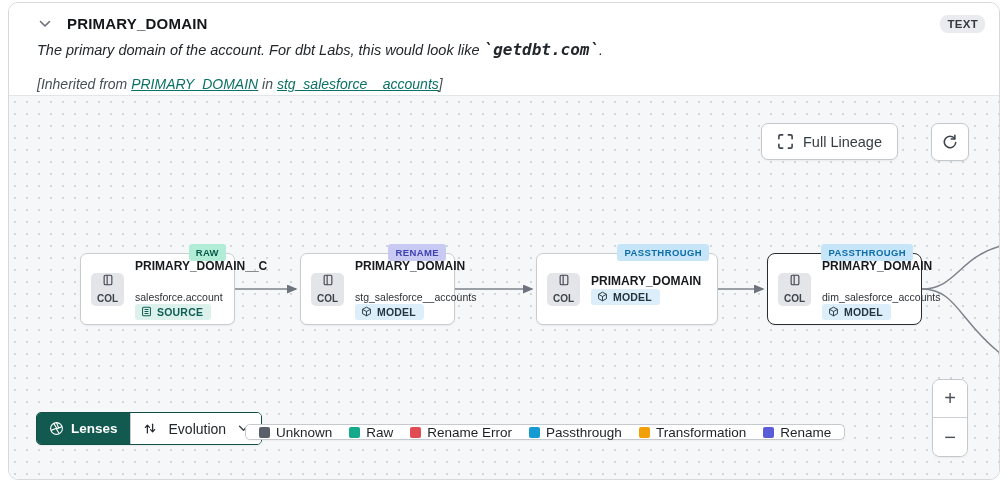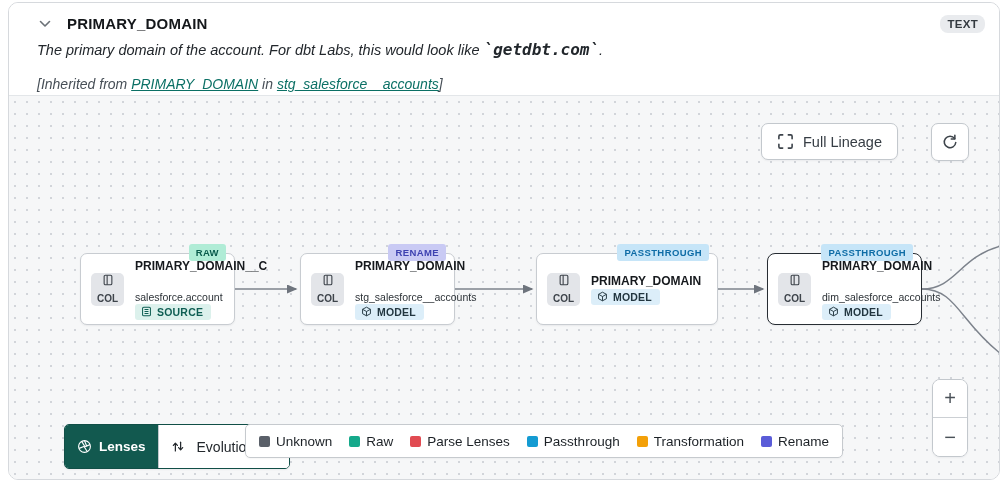--- a/index.html
+++ b/index.html
@@ -66,26 +66,26 @@
   }
   .node-text { margin-left:11px; display:flex; flex-direction:column; }
   .node-title { font-size:12px; font-weight:bold; color:#16191d; line-height:15px; white-space:nowrap; }
   .node-sub { font-size:10.5px; color:#2c3237; line-height:14px; margin-top:16px; white-space:nowrap; }
   .kind-chip {
     align-self:flex-start; display:flex; align-items:center; gap:5px; 
     font-size:10.5px; font-weight:bold; padding:2px 8px 2px 6px; border-radius:3px; letter-spacing:.2px;
   }
 
   
-  .lens-group { position:absolute; left:27px; top:328px; height:45px; display:flex; border-radius:5px; overflow:hidden; border:1px solid #114f47; box-shadow:0 1px 2px rgba(20,25,30,.05);margin-left:28px; }
+  .lens-group { position:absolute; left:27px; top:316px; height:33px; display:flex; border-radius:5px; overflow:hidden; border:1px solid #114f47; box-shadow:0 1px 2px rgba(20,25,30,.05); }
   .lens-btn { display:flex; align-items:center; gap:7px; background:#12594f; color:#fff; font-size:13.5px; font-weight:bold; padding:0 12px; border:none; cursor:pointer; font-family:inherit; }
   .lens-select { display:flex; align-items:center; gap:12px; background:#fff; color:#23282d; font-size:14px; padding:0 12px; border:none; border-left:1px solid #c3c8cd; cursor:pointer; font-family:inherit; }
 
   .legend {
-    position:absolute; left:236px; top:328px; height:34px; display:flex; align-items:center; gap:17px;
+    position:absolute; left:236px; top:328px; height:16px; display:flex; align-items:center; gap:17px;
     background:#fff; border:1px solid #c6cace; border-radius:5px; padding:0 13px; box-shadow:0 1px 2px rgba(20,25,30,.04);
   }
   .legend-item { display:flex; align-items:center; gap:6px; font-size:13.5px; color:#1c2126; }
   .swatch { width:11px; height:11px; border-radius:2px; display:inline-block; }
 </style>
 </head>
 <body>
 
 <div class="card">
 
@@ -268,21 +268,21 @@
       <span class="legend-item">
           <span class="swatch" style="background-color: rgb(90, 96, 105);"></span>
           <span>Unknown</span>
         </span>
       <span class="legend-item">
           <span class="swatch" style="background-color: rgb(21, 169, 139);"></span>
           <span>Raw</span>
         </span>
       <span class="legend-item">
           <span class="swatch" style="background-color: rgb(225, 75, 82);"></span>
-          <span>Parse Lenses</span>
+          <span>Rename Error</span>
         </span>
       <span class="legend-item">
           <span class="swatch" style="background-color: rgb(20, 155, 210);"></span>
           <span>Passthrough</span>
         </span>
       <span class="legend-item">
           <span class="swatch" style="background-color: rgb(243, 160, 8);"></span>
           <span>Transformation</span>
         </span>
       <span class="legend-item">

